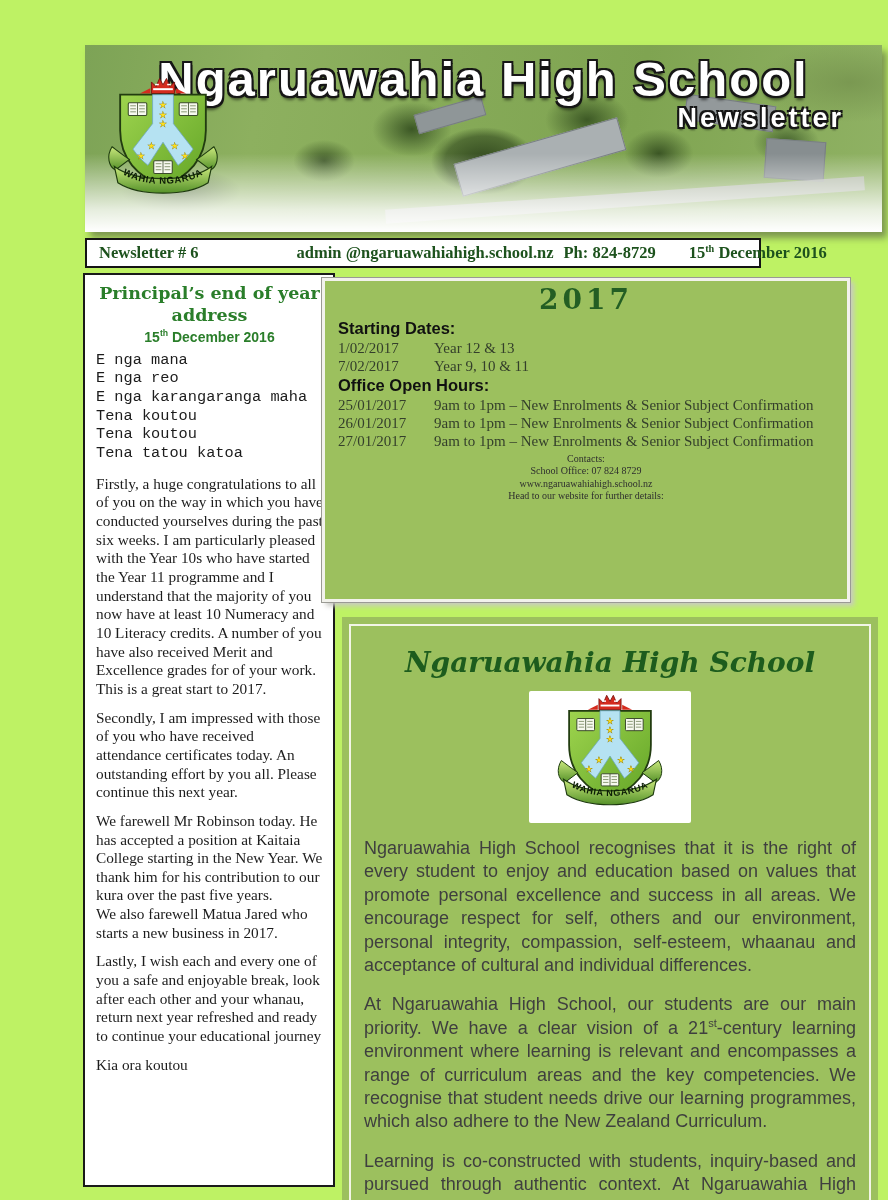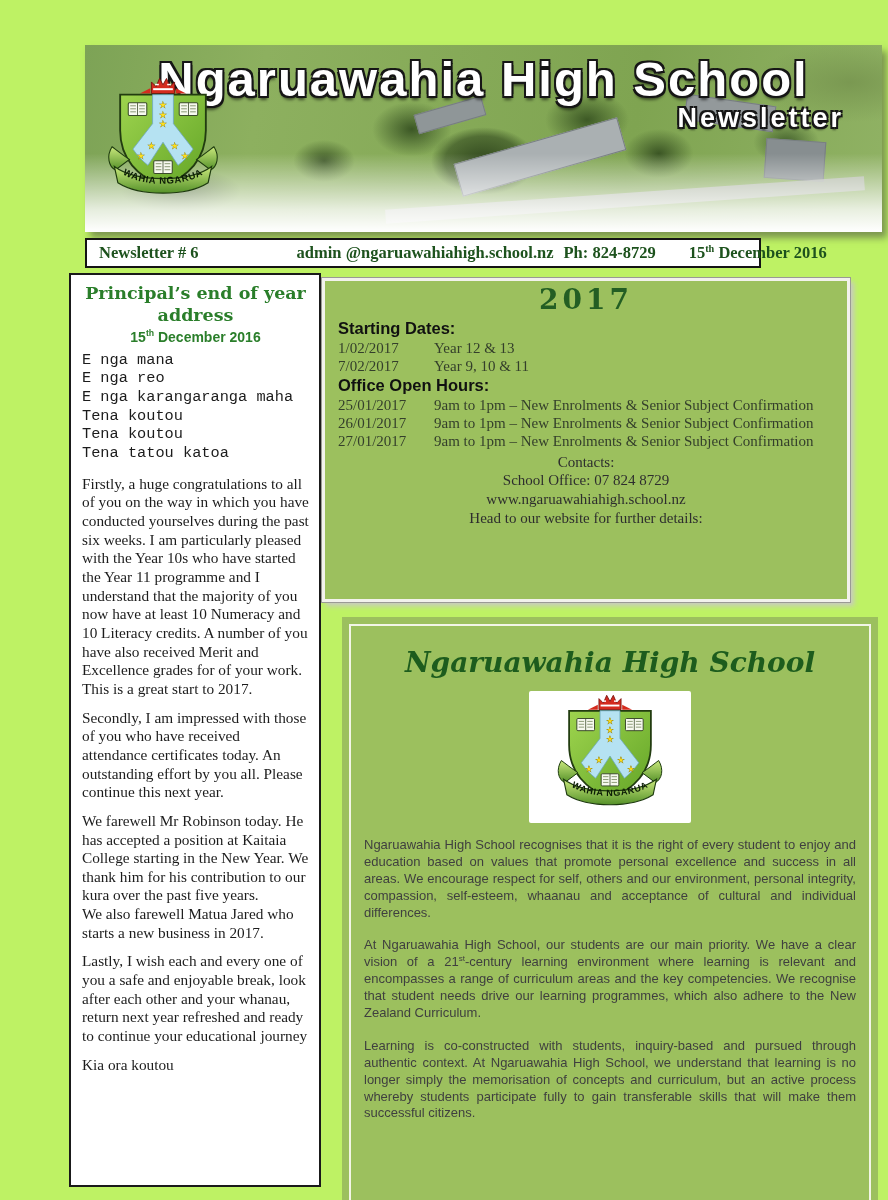--- a/index.html
+++ b/index.html
@@ -57,21 +57,21 @@
     white-space:nowrap;
   }
   .info-bar .i1 { margin-left:12px; }
   .info-bar .i2 { margin-left:98px; }
   .info-bar .i3 { margin-left:10px; }
   .info-bar .i4 { margin-left:33px; }
   sup.s { font-size:62%; vertical-align:super; line-height:0; }
 
   
   .principal-box {
-    position:absolute; left:69px; top:273px; width:252px; height:914px;
+    position:absolute; left:83px; top:273px; width:252px; height:914px;
     border:2px solid #1a1a1a; background:#fff; padding:8px 10px 8px 11px; overflow:hidden;
   }
   .principal-heading {
     text-align:center; color:#2a7e2a; font-weight:bold; font-size:17.5px; line-height:1.25;
     font-family:"DejaVu Serif", serif;
   }
   .principal-date {
     text-align:center; color:#2a7e2a; font-weight:bold; font-size:14px; margin-top:2px; margin-bottom:6px;
     font-family:"Liberation Sans", sans-serif;
   }
@@ -89,42 +89,42 @@
   }
   .year-title {
     text-align:center; color:#235e23; font-family:"DejaVu Serif", serif; font-weight:bold;
     font-size:28px; letter-spacing:4px; margin-bottom:2px;
   }
   .sched-heading {
     font-family:"Liberation Sans", sans-serif; font-weight:bold; font-size:16.5px; color:#111; line-height:1.25;
   }
   .sched-row { font-size:15px; line-height:1.22; color:#343f2b; }
   .sched-date { display:inline-block; width:96px; }
-  .contacts { text-align:center; font-size:15px; line-height:1.25; color:#2e2e2e; margin-top:2px; }
+  .contacts { text-align:center; font-size:10px; line-height:1.25; color:#2e2e2e; margin-top:2px; }
   .contacts a { color:#2e75cc; text-decoration:underline; }
 
   
   .school-box {
     position:absolute; left:342px; top:617px; width:536px; height:600px;
     background:#9cc05e; padding:7px;
   }
   .school-box-inner {
     border:2px solid #f2f5e6; height:100%; padding:14px 13px 0 13px; overflow:hidden;
   }
   .school-title {
     text-align:center; color:#1d5c1d; font-family:"DejaVu Serif", serif;
     font-weight:bold; font-style:italic; font-size:28px; margin-top:6px;
   }
   .crest-card {
     width:162px; height:132px; background:#fff; margin:12px auto 14px auto;
     display:flex; align-items:center; justify-content:center; border-radius:2px;
   }
   .crest-card svg { width:112px; height:126px; }
   .school-para {
-    font-family:"Liberation Sans", sans-serif; font-size:13px; line-height:1.3;
+    font-family:"Liberation Sans", sans-serif; font-size:18px; line-height:1.3;
     color:#3f3f3f; text-align:justify; margin-bottom:16px;
   }
 </style>
 </head>
 <body>
 
 <div class="page">
 
   <div class="header">
     <div>

